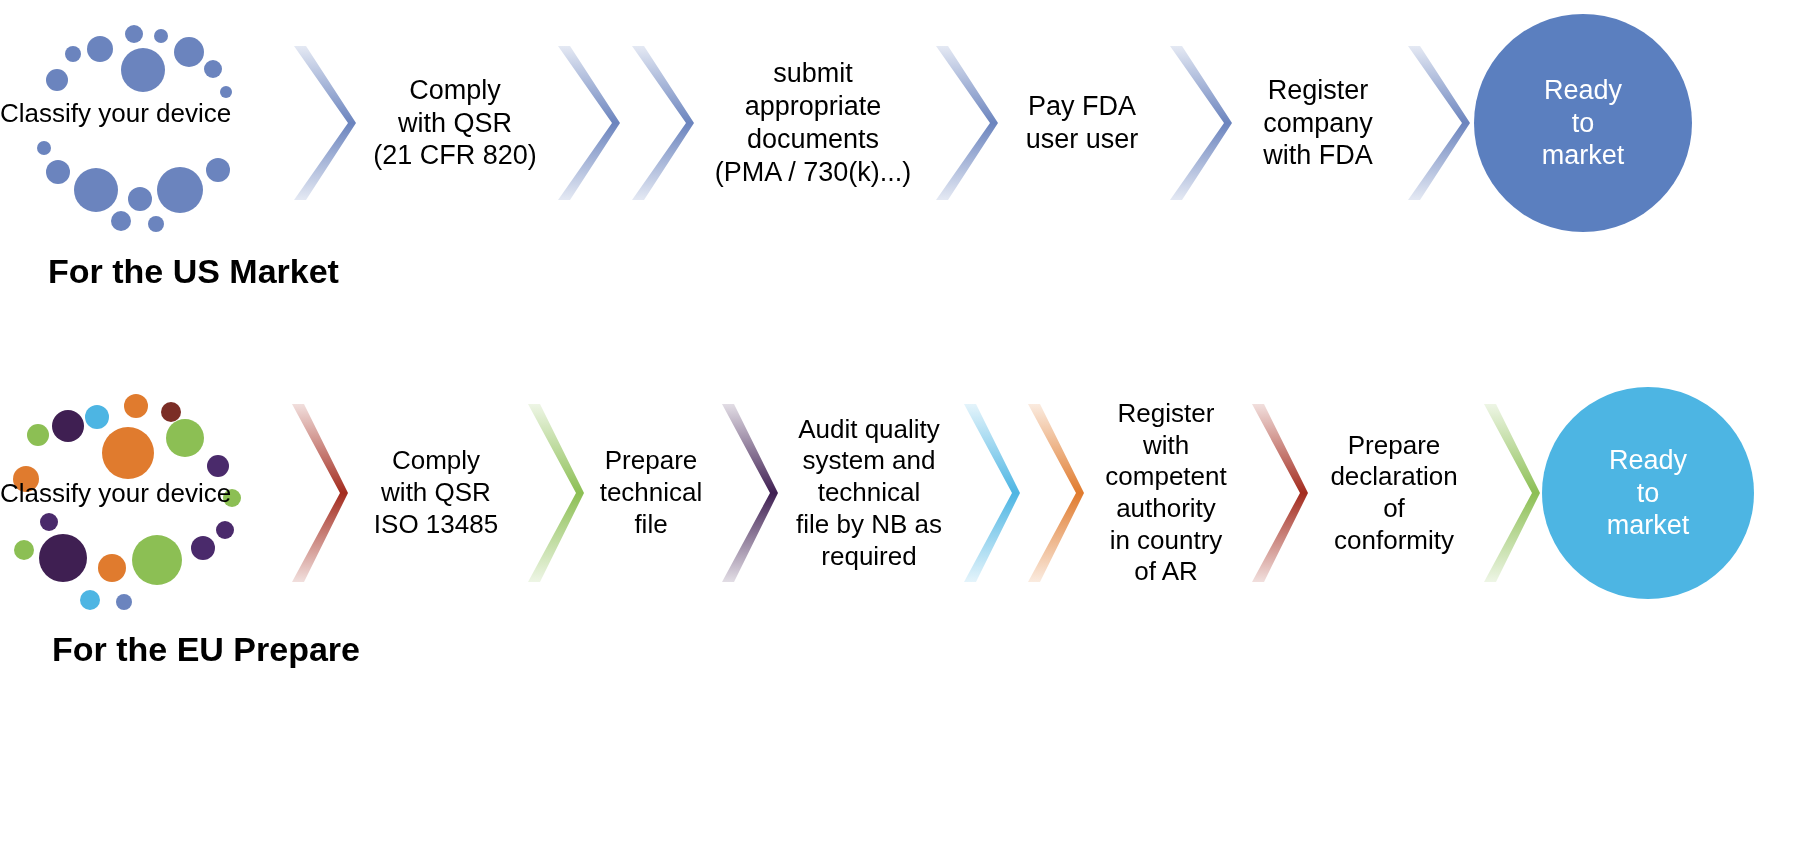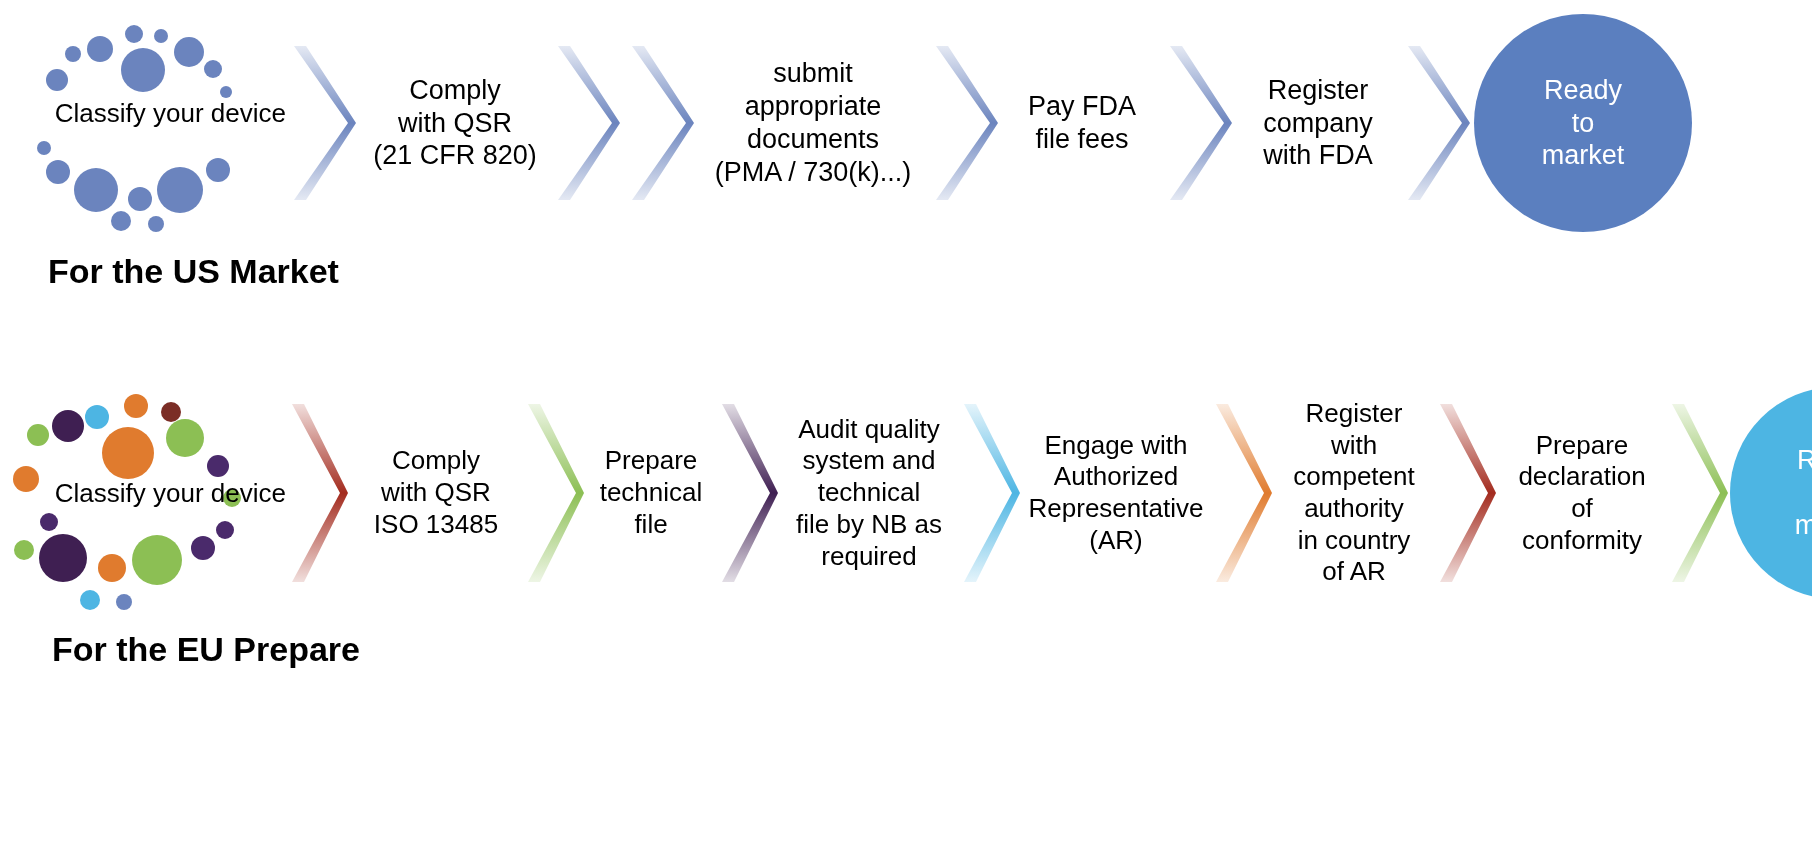--- a/index.html
+++ b/index.html
@@ -36,21 +36,21 @@
   .dot-badge {
     position: relative;
     flex: 0 0 auto;
     width: 286px;
     height: 230px;
   }
   .dot-badge .badge-label {
     position: absolute;
     left: 0;
     width: 286px;
-    text-align: right;
+    text-align: left;
     font-size: 26px;
     color: #000000;
     white-space: nowrap;
   }
   #badge-us .badge-label { top: 90px; }
   #badge-eu .badge-label { top: 100px; }
 
   
   .chevron {
     flex: 0 0 auto;
@@ -163,21 +163,21 @@
     <div class="step" style="width:230px">submit
 appropriate
 documents
 (PMA / 730(k)...)</div>
 
     <svg class="chevron chev-us" viewBox="0 0 74 170">
       <path d="M8 8 L62 85 L8 162 L20 162 L70 85 L20 8 Z" fill="url(#gusv1)"></path>
     </svg>
 
     <div class="step" style="width:160px">Pay FDA
-file fees</div>
+user user</div>
 
     <svg class="chevron chev-us" viewBox="0 0 74 170">
       <path d="M8 8 L62 85 L8 162 L20 162 L70 85 L20 8 Z" fill="url(#gusv1)"></path>
     </svg>
 
     <div class="step" style="width:164px">Register
 company
 with FDA</div>
 
     <svg class="chevron chev-us" viewBox="0 0 74 170">
@@ -268,24 +268,20 @@
     <div class="step" style="width:178px">Audit quality
 system and
 technical
 file by NB as
 required</div>
 
     <svg class="chevron chev-eu" viewBox="0 0 64 190">
       <path d="M6 6 L54 95 L6 184 L18 184 L62 95 L18 6 Z" fill="url(#geu-blue)"></path>
     </svg>
 
-    <div class="step" style="width:188px">Engage with
-Authorized
-Representative
-(AR)</div>
 
     <svg class="chevron chev-eu" viewBox="0 0 64 190">
       <path d="M6 6 L54 95 L6 184 L18 184 L62 95 L18 6 Z" fill="url(#geu-orange)"></path>
     </svg>
 
     <div class="step" style="width:160px">Register
 with
 competent
 authority
 in country

